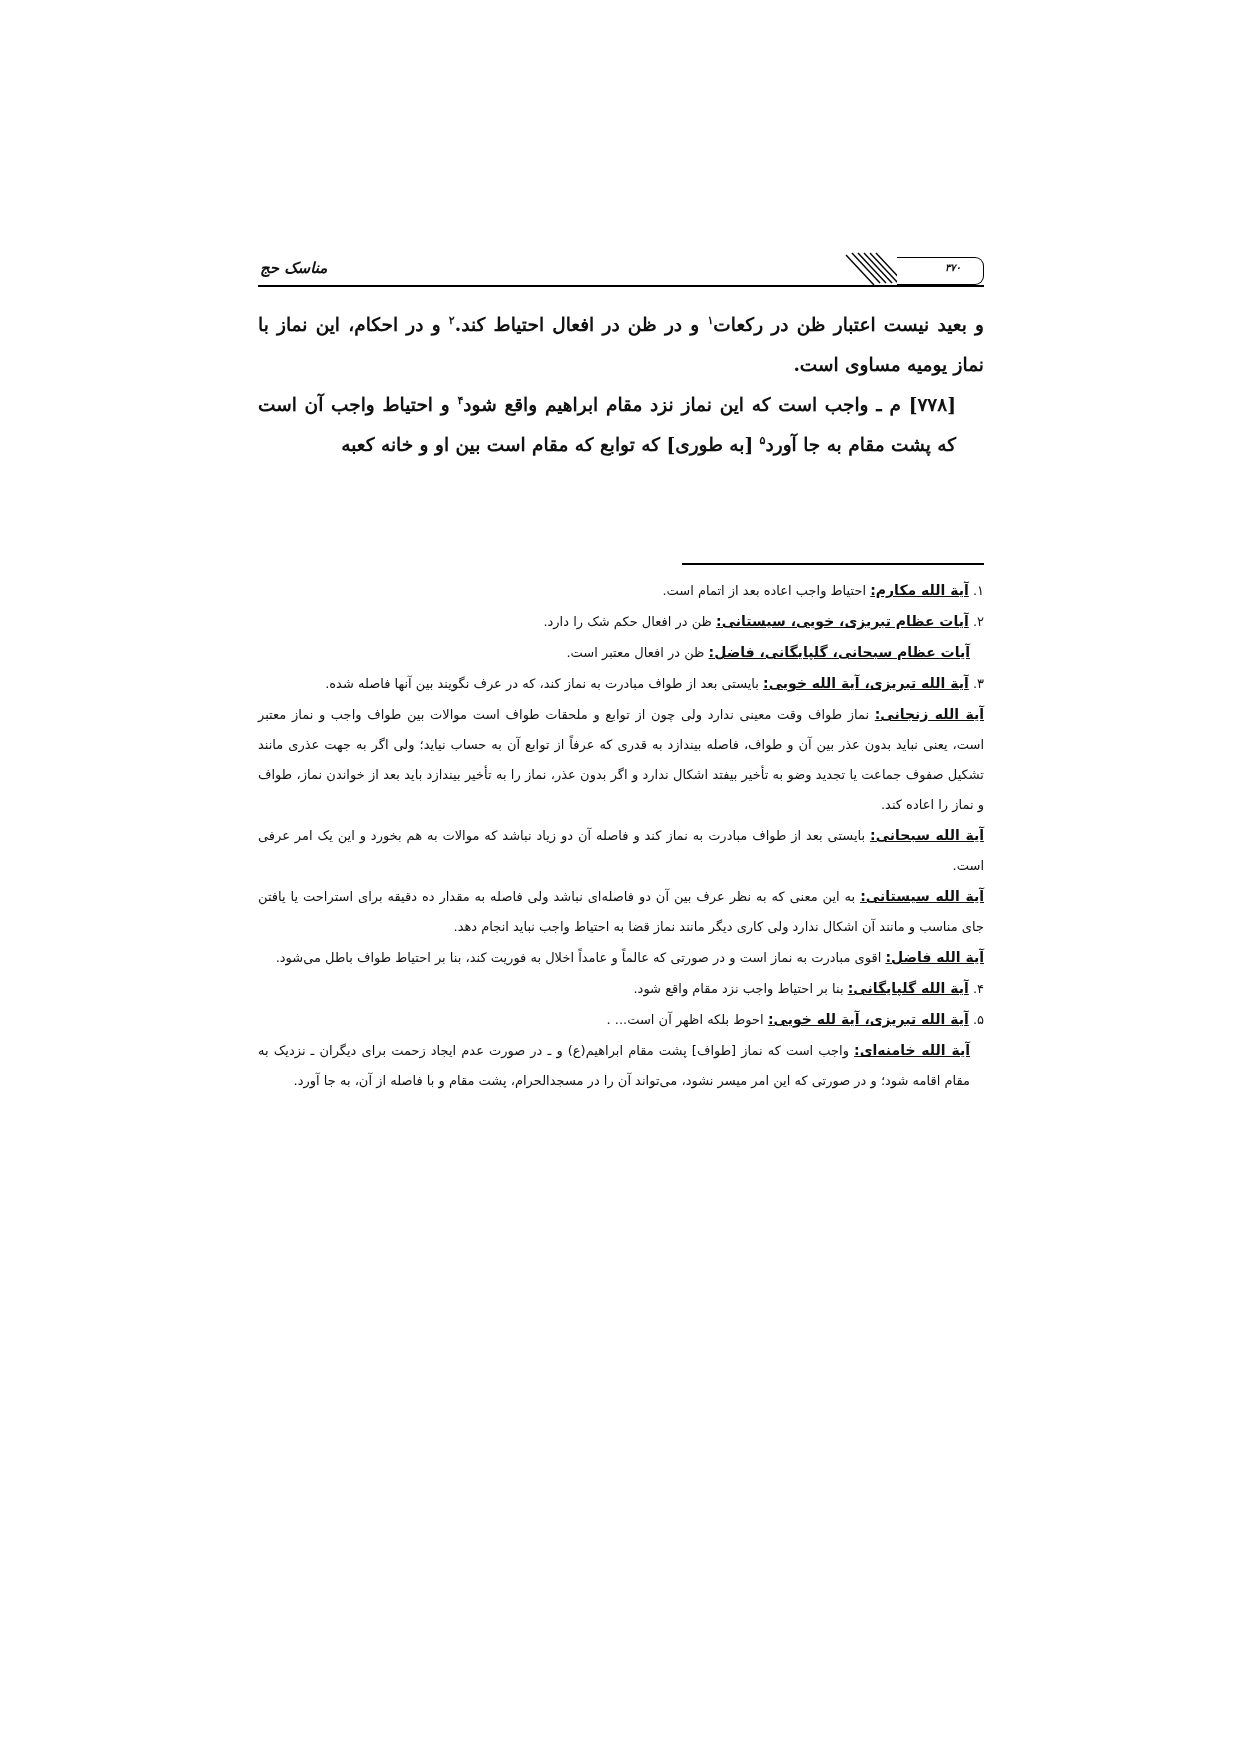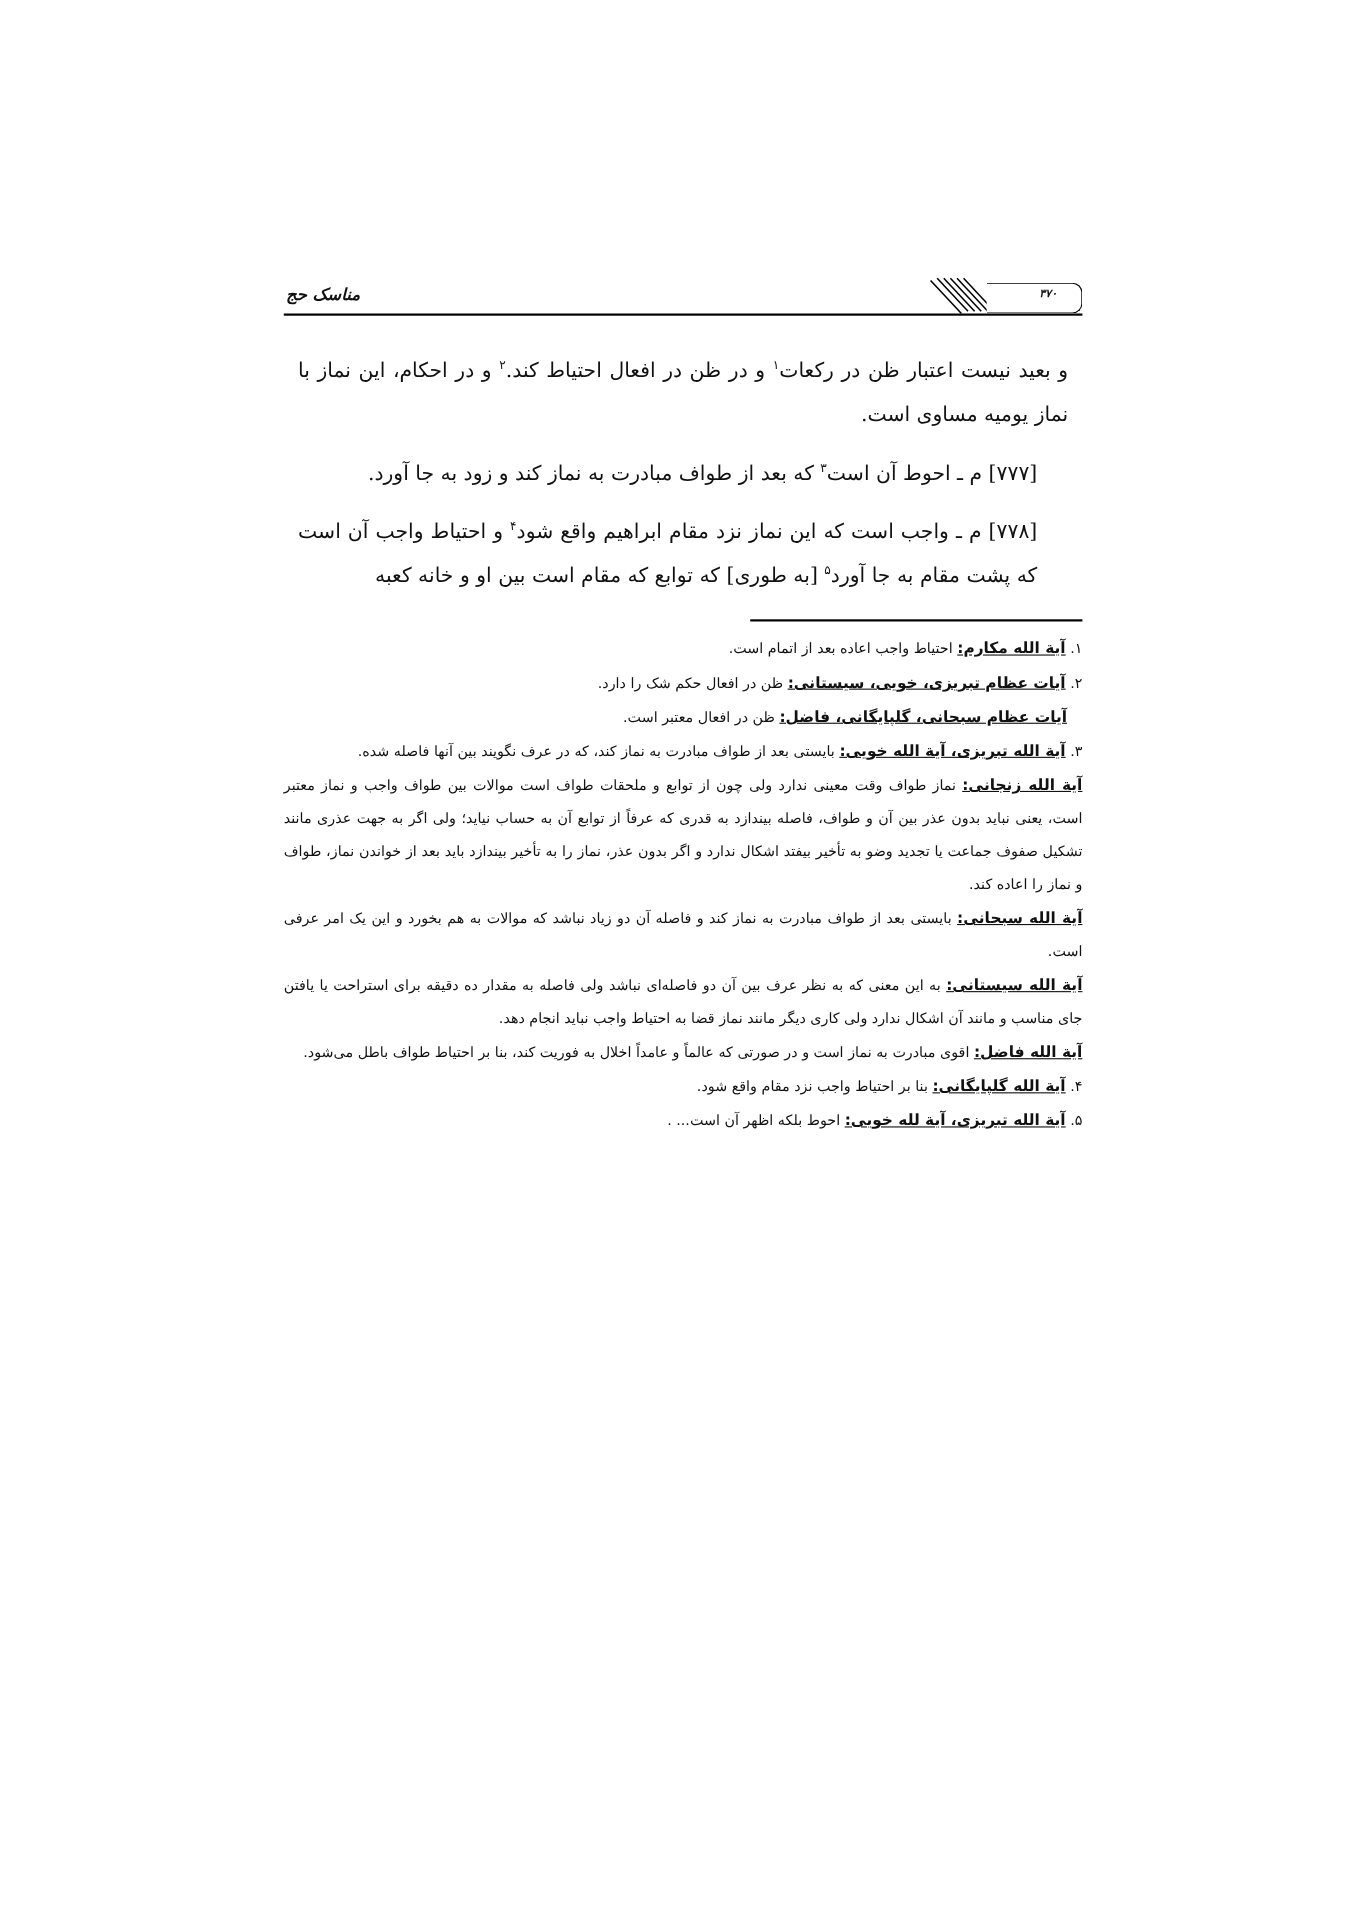--- a/index.html
+++ b/index.html
@@ -13,21 +13,21 @@
   .running-title { position: absolute; left: 2px; top: 4px; font-size: 15px; font-weight: bold; direction: rtl; }
   .page-tab { position: absolute; right: 0; top: 2px; width: 86px; height: 26px;
               border: 1.5px solid #000; border-left: none; border-radius: 0 9px 9px 0;
               background: #fff; }
   .page-num { position: absolute; right: 22px; top: 4px; font-size: 10px; font-weight: bold; }
   .stripes { position: absolute; right: 76px; top: -4px; width: 64px; height: 36px; }
 
   
   .body-text { position: absolute; left: 258px; top: 305px; width: 726px; direction: rtl;
                font-family: "DejaVu Serif", serif; font-size: 18.5px; line-height: 40px; text-align: justify; }
-  .body-text p { margin: 13px; }
+  .body-text p { margin: 0; font-weight: bold; }
   .indent { padding-right: 28px; }
   sup { font-size: 11px; line-height: 0; }
 
   .fn-rule { position: absolute; left: 682px; top: 563px; width: 302px; height: 0; border-top: 2px solid #000; }
 
   
   .footnotes { position: absolute; left: 258px; top: 575px; width: 726px; direction: rtl;
                font-family: "DejaVu Sans", sans-serif; font-size: 13px; line-height: 30px; text-align: justify; }
   .fn { margin: 0; }
   .fn.sub { padding-right: 14px; }
@@ -55,35 +55,33 @@
     <div class="page-tab">
       <span class="page-num">۳۷۰</span>
     </div>
   </div>
 
   <div class="body-text">
     <p>
       <span>و بعید نیست اعتبار ظن در رکعات</span><sup>۱</sup><span> و در ظن در افعال احتیاط کند.</span><sup>۲</sup><span> و در احکام، این نماز با نماز یومیه مساوی است.</span>
     </p>
     <p class="indent">
-      <span>[۷۷۷] م ـ احوط آن است</span><sup>۳</sup><span> که بعد از طواف مبادرت به نماز کند و زود به جا آورد.</span>
-    </p>
-    <p class="indent">
       <span>[۷۷۸] م ـ واجب است که این نماز نزد مقام ابراهیم واقع شود</span><sup>۴</sup><span> و احتیاط واجب آن است که پشت مقام به جا آورد</span><sup>۵</sup><span> [به طوری] که توابع که مقام است بین او و خانه کعبه</span>
     </p>
   </div>
 
   <div class="fn-rule"></div>
 
   <div class="footnotes">
     <p class="fn"><span>۱. </span><b>آیة الله مکارم:</b><span> احتیاط واجب اعاده بعد از اتمام است.</span></p>
     <p class="fn"><span>۲. </span><b>آیات عظام تبریزی، خویی، سیستانی:</b><span> ظن در افعال حکم شک را دارد.</span></p>
     <p class="fn sub"><b>آیات عظام سبحانی، گلپایگانی، فاضل:</b><span> ظن در افعال معتبر است.</span></p>
     <p class="fn"><span>۳. </span><b>آیة الله تبریزی، آیة الله خویی:</b><span> بایستی بعد از طواف مبادرت به نماز کند، که در عرف نگویند بین آنها فاصله شده.</span></p>
     <p class="fn"><b>آیة الله زنجانی:</b><span> نماز طواف وقت معینی ندارد ولی چون از توابع و ملحقات طواف است موالات بین طواف واجب و نماز معتبر است، یعنی نباید بدون عذر بین آن و طواف، فاصله بیندازد به قدری که عرفاً از توابع آن به حساب نیاید؛ ولی اگر به جهت عذری مانند تشکیل صفوف جماعت یا تجدید وضو به تأخیر بیفتد اشکال ندارد و اگر بدون عذر، نماز را به تأخیر بیندازد باید بعد از خواندن نماز، طواف و نماز را اعاده کند.</span></p>
     <p class="fn"><b>آیة الله سبحانی:</b><span> بایستی بعد از طواف مبادرت به نماز کند و فاصله آن دو زیاد نباشد که موالات به هم بخورد و این یک امر عرفی است.</span></p>
     <p class="fn"><b>آیة الله سیستانی:</b><span> به این معنی که به نظر عرف بین آن دو فاصله‌ای نباشد ولی فاصله به مقدار ده دقیقه برای استراحت یا یافتن جای مناسب و مانند آن اشکال ندارد ولی کاری دیگر مانند نماز قضا به احتیاط واجب نباید انجام دهد.</span></p>
     <p class="fn"><b>آیة الله فاضل:</b><span> اقوی مبادرت به نماز است و در صورتی که عالماً و عامداً اخلال به فوریت کند، بنا بر احتیاط طواف باطل می‌شود.</span></p>
     <p class="fn"><span>۴. </span><b>آیة الله گلپایگانی:</b><span> بنا بر احتیاط واجب نزد مقام واقع شود.</span></p>
     <p class="fn"><span>۵. </span><b>آیة الله تبریزی، آیة لله خویی:</b><span> احوط بلکه اظهر آن است... .</span></p>
+    <p class="fn sub"><b>آیة الله خامنه‌ای:</b><span> واجب است که نماز [طواف] پشت مقام ابراهیم(ع) و ـ در صورت عدم ایجاد زحمت برای دیگران ـ نزدیک به مقام اقامه شود؛ و در صورتی که این امر میسر نشود، می‌تواند آن را در مسجدالحرام، پشت مقام و با فاصله از آن، به جا آورد.</span></p>
   </div>
 
 </div>
 
 </body></html>

